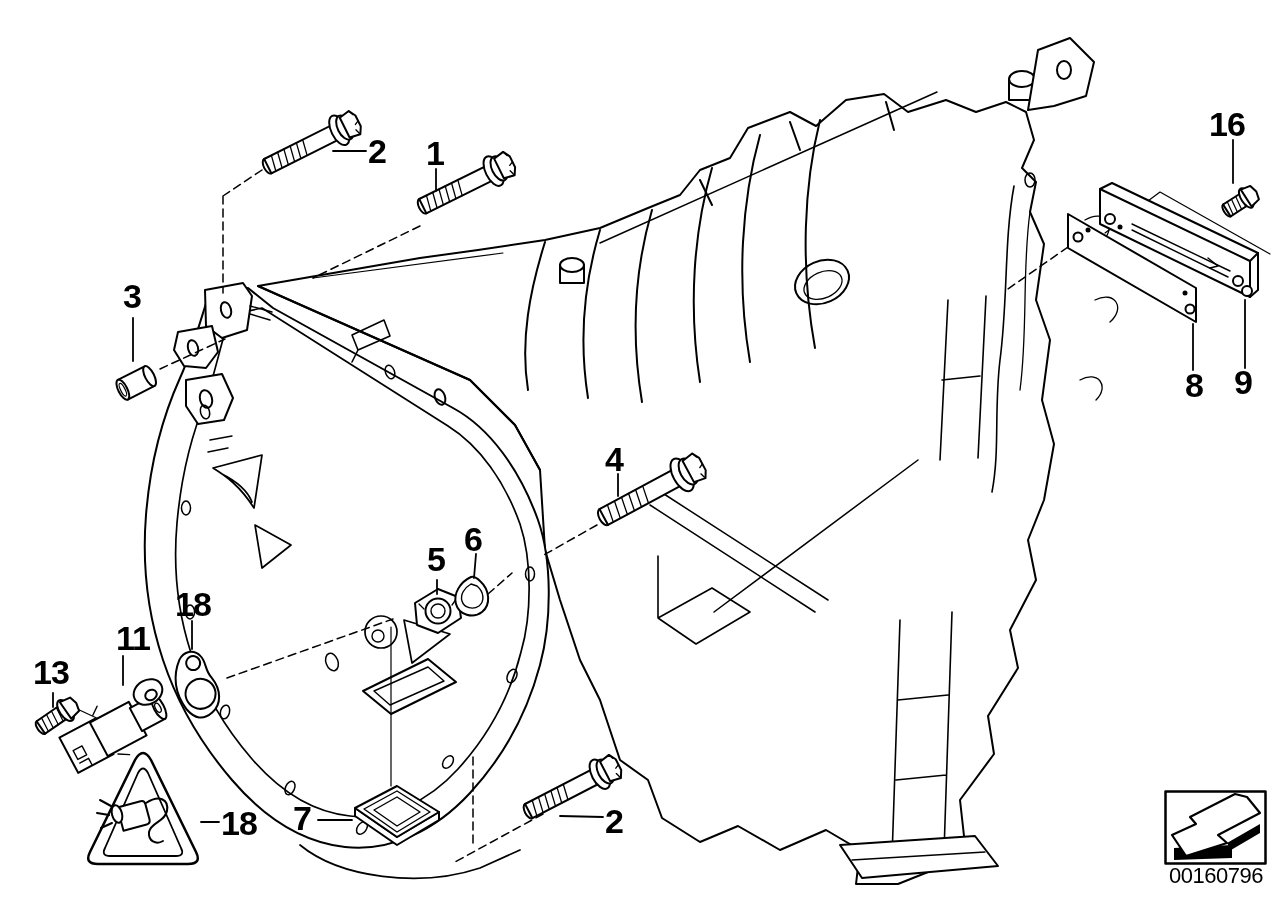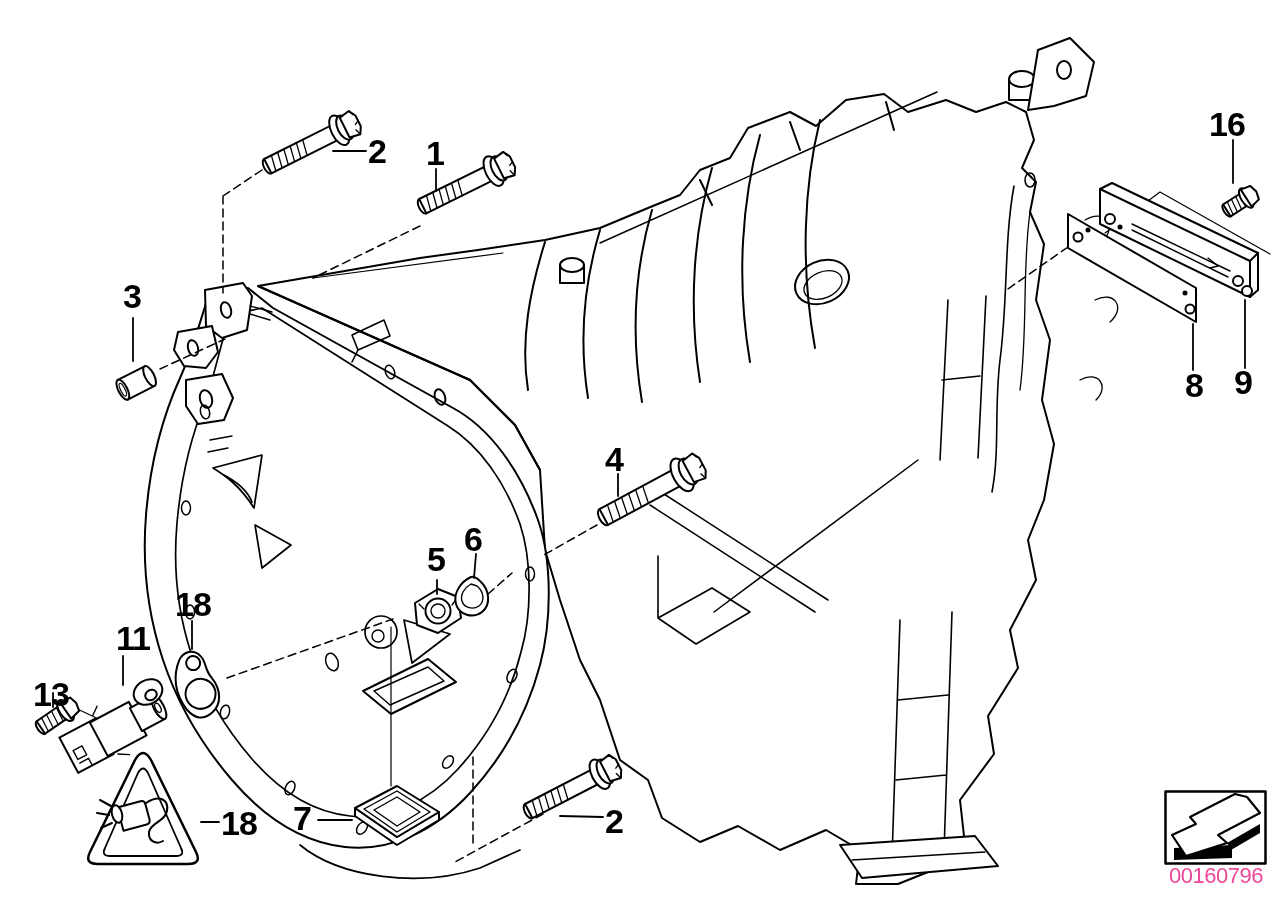--- a/index.html
+++ b/index.html
@@ -10,21 +10,21 @@
   .stage svg{position:absolute;left:0;top:0;}
   .callout{
     position:absolute;
     font-family:"Liberation Sans",sans-serif;
     font-weight:800;font-size:34px;line-height:1;letter-spacing:-1px;
     color:#000;cursor:pointer;user-select:none;white-space:nowrap;
   }
   .imgnum{
     position:absolute;left:1164px;top:864px;width:99px;text-align:right;
     font-family:"Liberation Sans",sans-serif;font-size:22px;line-height:1.1;
-    letter-spacing:-0.5px;color:#ec4899;
+    letter-spacing:-0.5px;color:#000000;
   }
 </style>
 </head>
 <body>
 
 <div class="stage">
 
   <svg width="1288" height="910" viewBox="0 0 1288 910">
     <g fill="none" stroke="#000" stroke-width="2" stroke-linejoin="round" stroke-linecap="round">
 
@@ -319,18 +319,18 @@
   <div class="callout" style="left:123px;top:279px">3</div>
   <div class="callout" style="left:605px;top:442px">4</div>
   <div class="callout" style="left:427px;top:542px">5</div>
   <div class="callout" style="left:464px;top:522px">6</div>
   <div class="callout" style="left:293px;top:801px">7</div>
   <div class="callout" style="left:1185px;top:368px">8</div>
   <div class="callout" style="left:1234px;top:365px">9</div>
   <div class="callout" style="left:1209px;top:107px">16</div>
   <div class="callout" style="left:116px;top:621px">11</div>
   <div class="callout" style="left:175px;top:587px">18</div>
-  <div class="callout" style="left:33px;top:677px">13</div>
+  <div class="callout" style="left:33px;top:655px">13</div>
   <div class="callout" style="left:221px;top:806px">18</div>
   <div class="callout" style="left:605px;top:804px">2</div>
 
   <div class="imgnum">00160796</div>
 </div>
 
 </body></html>

